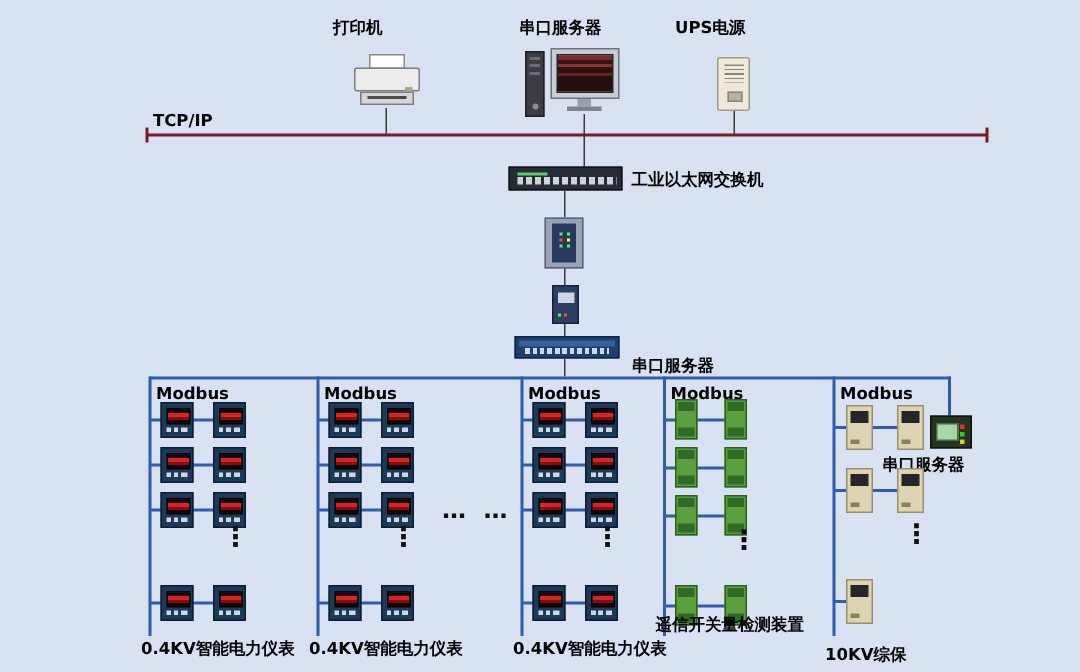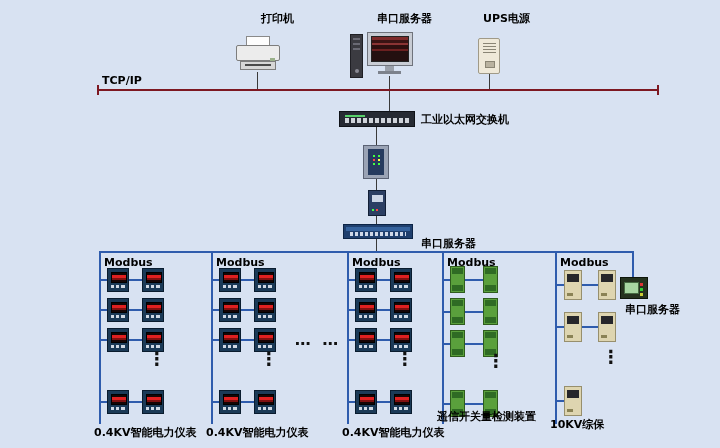--- a/index.html
+++ b/index.html
@@ -1,21 +1,21 @@
 <!DOCTYPE html>
 <html style="--tcp: #7d1822; --bus: #2f5cad;"><head>
 <meta charset="utf-8">
 <style>
   :root{
     --bg:#d8e2f2; --tcp:#7d1822; --bus:#2f5cad; --ink:#000;
   }
   *{margin:0;padding:0;box-sizing:border-box;}
   body{font-family:"DejaVu Sans","Liberation Sans",sans-serif;background:#fff;}
   .canvas{position:relative;width:720px;height:448px;background:var(--bg);overflow:hidden;}
-  .lbl{position:absolute;font-size:11px;font-weight:700;color:var(--ink);text-align:right;white-space:nowrap;line-height:14px;}
+  .lbl{position:absolute;font-size:11px;font-weight:700;color:var(--ink);text-align:left;white-space:nowrap;line-height:14px;}
   .lbl.left{text-align:left;}
   .hline,.vline{position:absolute;}
   .hline{height:2px;}
   .vline{width:2px;}
   .tcp{background:var(--tcp);}
   .busc{background:var(--bus);}
   .wire{background:#3a3a3a;width:1px;}
   .dots-v{position:absolute;font-size:18px;font-weight:700;color:#111;line-height:14px;}
   .dots-h{position:absolute;font-size:16px;font-weight:700;color:#111;letter-spacing:3px;}
 
@@ -200,15 +200,15 @@
       <div class="lbl left" style="left: 560px; top: 256px;">Modbus</div>
       <div class="hline busc" style="left: 556px; top: 284px; width: 51px;"></div>
       <div class="dev relay" style="left: 564px; top: 270px;"></div>
       <div class="dev relay" style="left: 598px; top: 270px;"></div>
       <div class="hline busc" style="left: 556px; top: 326px; width: 51px;"></div>
       <div class="dev relay" style="left: 564px; top: 312px;"></div>
       <div class="dev relay" style="left: 598px; top: 312px;"></div>
       <div class="hline busc" style="left: 556px; top: 400px; width: 17px;"></div>
       <div class="dev relay" style="left: 564px; top: 386px;"></div>
       <div class="dots-v" style="left: 602px; top: 350px;">⋮</div>
-      <div class="lbl left" style="left: 550px; top: 418px;">10KV综保</div>
+      <div class="lbl left" style="left: 550px; top: 430px;">10KV综保</div>
     </div>
 </div>
 
 </body></html>

